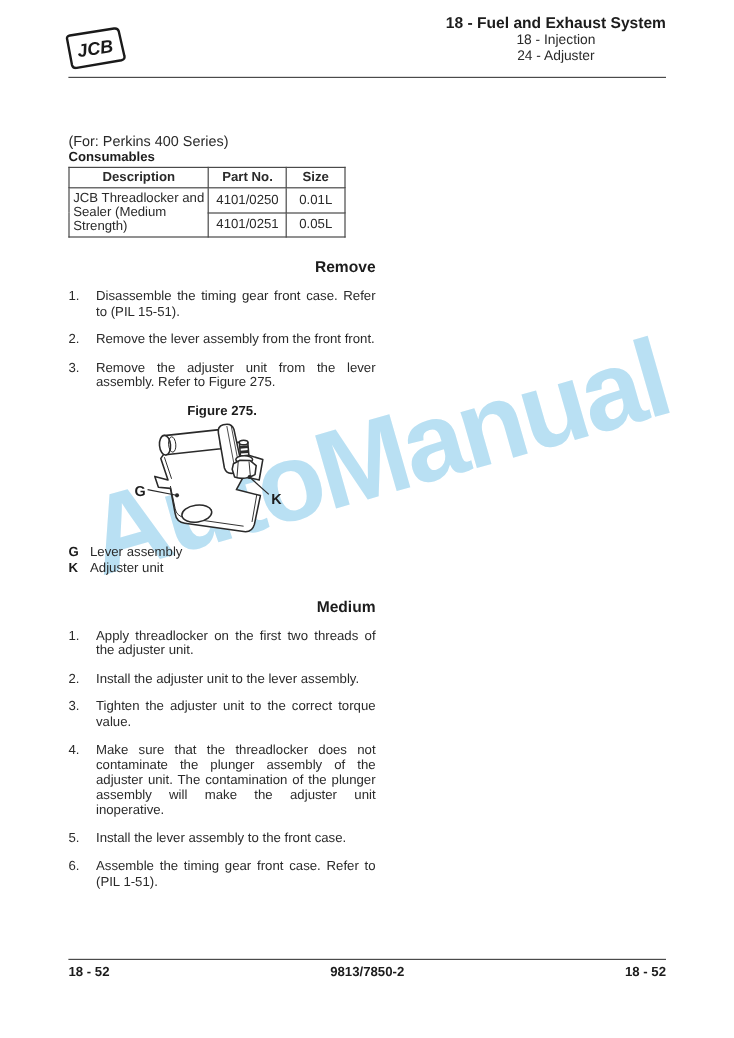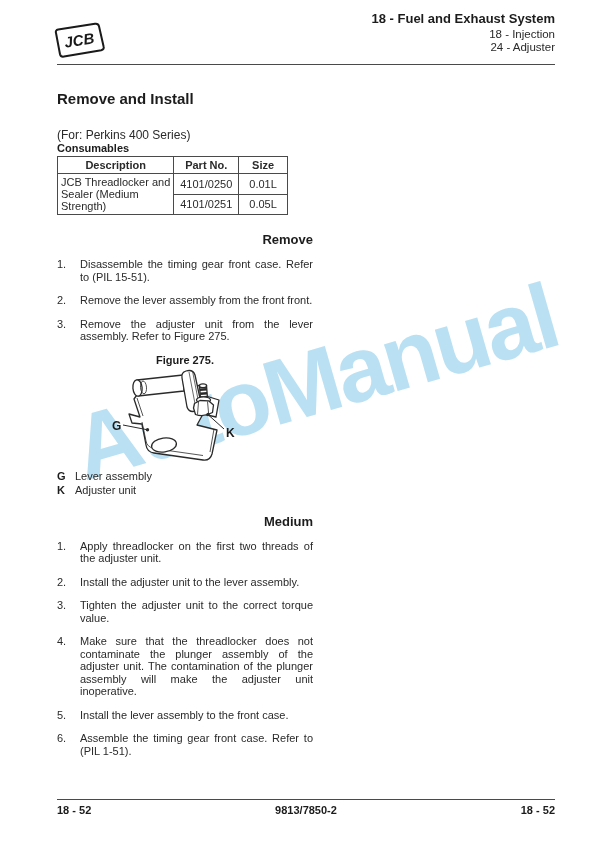--- a/index.html
+++ b/index.html
@@ -26,21 +26,21 @@
     transform-origin:0 50%;
     z-index:0;
     user-select:none;
   }
   .content { position:relative; z-index:1; }
   
   .hdr { position:absolute; left:0; top:0; width:612px; height:70px; }
   .hdr-logo { position:absolute; left:49px; top:22px; }
   .hdr-right {
     position:absolute; right:57px; top:12px;
-    text-align:right; line-height:13px;
+    text-align:center; line-height:13px;
   }
   .hdr-title { font-size:13px; font-weight:bold; color:#1c1c1c; margin-bottom:3px; }
   .hdr-sub { font-size:11.5px; color:#2a2a2a; }
   .rule {
     position:absolute; left:57px; width:498px; height:0;
     border-top:1.2px solid #4a4a4a;
   }
   .rule-top { top:64px; }
   .rule-bottom { top:799px; }
   
@@ -107,21 +107,20 @@
       <div class="hdr-right">
         <div class="hdr-title">18 - Fuel and Exhaust System</div>
         <div class="hdr-sub">18 - Injection</div>
         <div class="hdr-sub">24 - Adjuster</div>
       </div>
     </div>
     <div class="rule rule-top"></div>
 
     <div class="main">
 
-      <div class="h1">Remove and Install</div>
       <div class="applic">(For: Perkins 400 Series)</div>
 
       <div class="tbl-caption">Consumables</div>
       <table class="consumables">
         <tbody>
             <tr>
           <th class="col-desc">Description</th>
           <th class="col-part">Part No.</th>
           <th class="col-size">Size</th>
         </tr>

